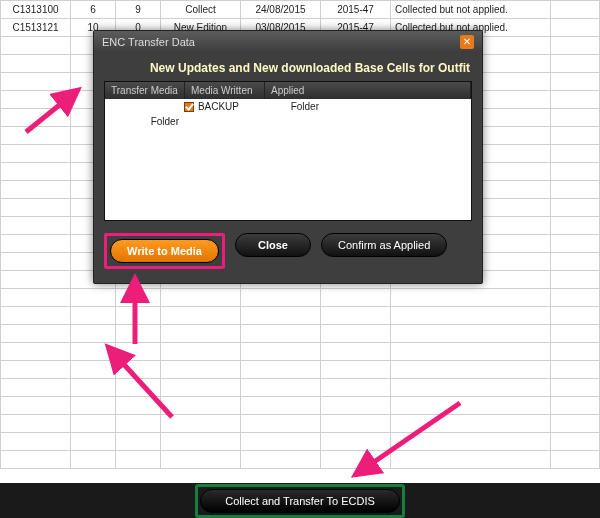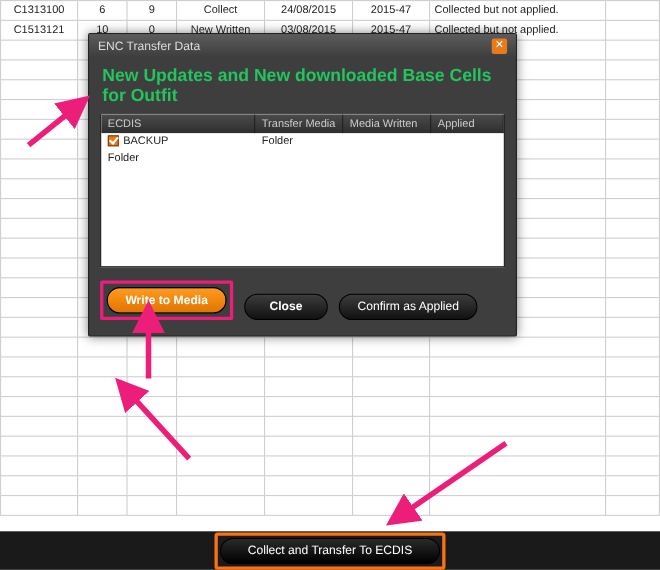--- a/index.html
+++ b/index.html
@@ -36,29 +36,29 @@
   .bottom-btn {
     background: linear-gradient(#2a2a2a, #000);
     border: 1px solid #000;
     border-radius: 14px;
     color: #fff;
     font-size: 11px;
     padding: 5px 24px;
     cursor: pointer;
   }
   .bottom-btn-box {
-    border: 3px solid #f97316;
+    border: 3px solid #15803d;
     padding: 2px;
     border-radius: 3px;
   }
 
   
   .dialog {
     position: absolute;
-    left: 80px;
+    left: 93px;
     top: 30px;
     width: 390px;
     background: #3e3e3e;
     border: 1px solid #222;
     box-shadow: 0 0 10px rgba(0,0,0,.5);
     border-radius: 2px;
   }
   .dlg-title {
     background: linear-gradient(#5c5c5c, #3c3c3c);
     color: #ddd;
@@ -72,24 +72,25 @@
     width: 14px; height: 14px;
     background: #e97a1a;
     color: #fff;
     font-size: 10px;
     line-height: 14px;
     text-align: center;
     border-radius: 2px;
     cursor: pointer;
   }
   .dlg-sub {
-    color: #22c55e;
-    font-size: 16px;
+    color: #fef9c3;
+    font-size: 12px;
     font-weight: bold;
     padding: 8px 12px 6px;
+    text-align: right;
   }
   .dlg-list {
     margin: 0 10px;
     background: #fff;
     border: 1px solid #111;
     height: 140px;
     overflow: hidden;
   }
   .dlg-list-head {
     display: flex;
@@ -103,21 +104,21 @@
   }
   .col-ecdis { width: 140px; }
   .col-media { width: 80px; }
   .col-written { width: 80px; }
   .col-applied { flex: 1; }
   .dlg-row {
     display: flex;
     font-size: 10px;
     color: #222;
   }
-  .dlg-row > div { padding: 2px 6px; }
+  .dlg-row > div { padding: 2px 6px; text-align: right; }
   .chk {
     display: inline-block;
     width: 10px; height: 10px;
     background: #e97a1a;
     border: 1px solid #7a3f07;
     margin-right: 4px;
     vertical-align: middle;
     position: relative;
   }
   .chk::after {
@@ -126,21 +127,21 @@
     left: 2px; top: -1px;
     width: 3px; height: 6px;
     border: solid #fff;
     border-width: 0 2px 2px 0;
     transform: rotate(40deg);
   }
   .dlg-actions {
     display: flex;
     gap: 10px;
     padding: 12px 10px 14px;
-    align-items: flex-end;
+    align-items: flex-start;
   }
   .btn {
     border-radius: 13px;
     font-size: 11px;
     padding: 5px 16px;
     border: 1px solid #000;
     cursor: pointer;
     color: #fff;
   }
   .btn-orange {
@@ -185,21 +186,21 @@
       <td>Collect</td>
       <td>24/08/2015</td>
       <td>2015-47</td>
       <td class="left">Collected but not applied.</td>
       <td></td>
     </tr>
     <tr>
       <td>C1513121</td>
       <td>10</td>
       <td>0</td>
-      <td>New Written</td>
+      <td>New Edition</td>
       <td>03/08/2015</td>
       <td>2015-47</td>
       <td class="left">Collected but not applied.</td>
       <td></td>
     </tr>
 
     <tr>
         <td></td>
         <td></td>
         <td></td>
@@ -443,21 +444,20 @@
 </table>
 
 <div class="dialog">
   <div class="dlg-title">
     <span>ENC Transfer Data</span>
     <span class="dlg-close">✕</span>
   </div>
   <div class="dlg-sub">New Updates and New downloaded Base Cells for Outfit</div>
   <div class="dlg-list">
     <div class="dlg-list-head">
-      <div class="col-ecdis">ECDIS</div>
       <div class="col-media">Transfer Media</div>
       <div class="col-written">Media Written</div>
       <div class="col-applied">Applied</div>
     </div>
     <div class="dlg-row">
       <div class="col-ecdis"><span class="chk"></span><span>BACKUP</span></div>
       <div class="col-media">Folder</div>
       <div class="col-written"></div>
       <div class="col-applied"></div>
     </div>

